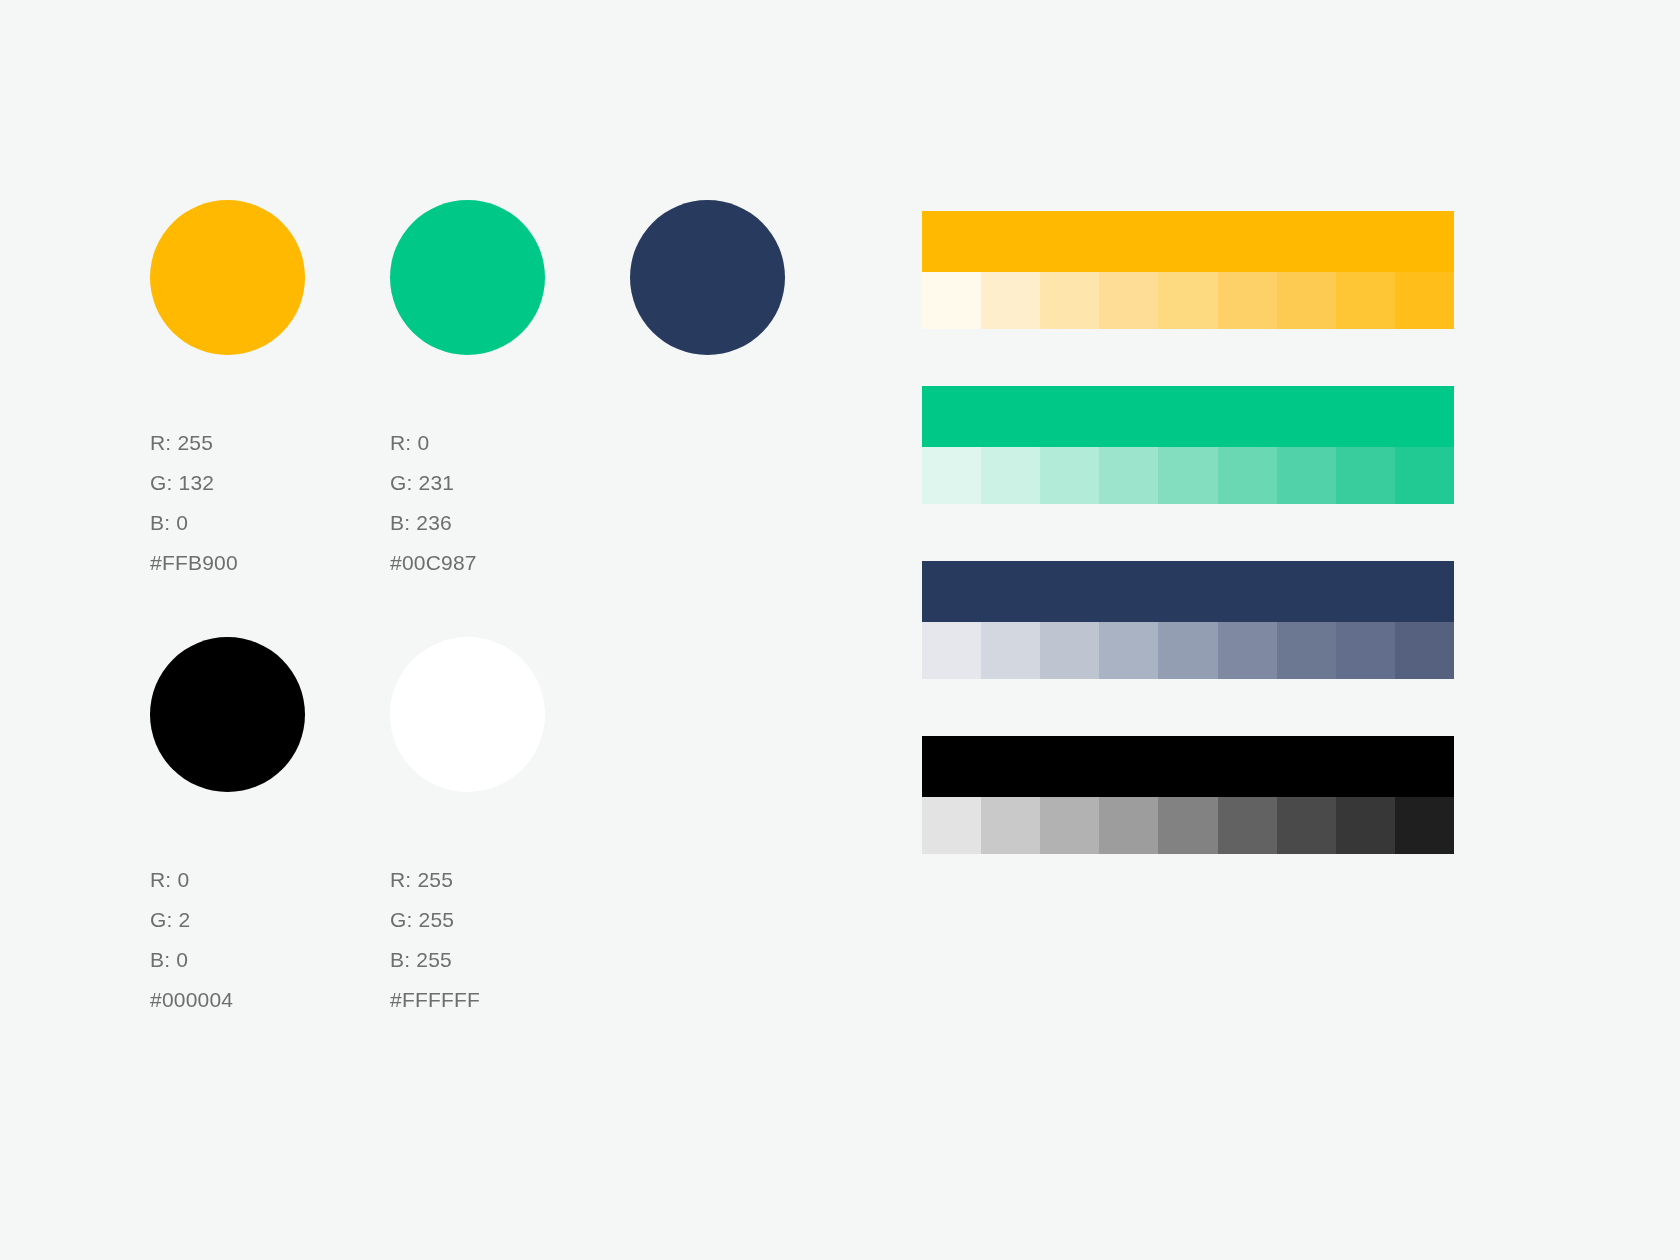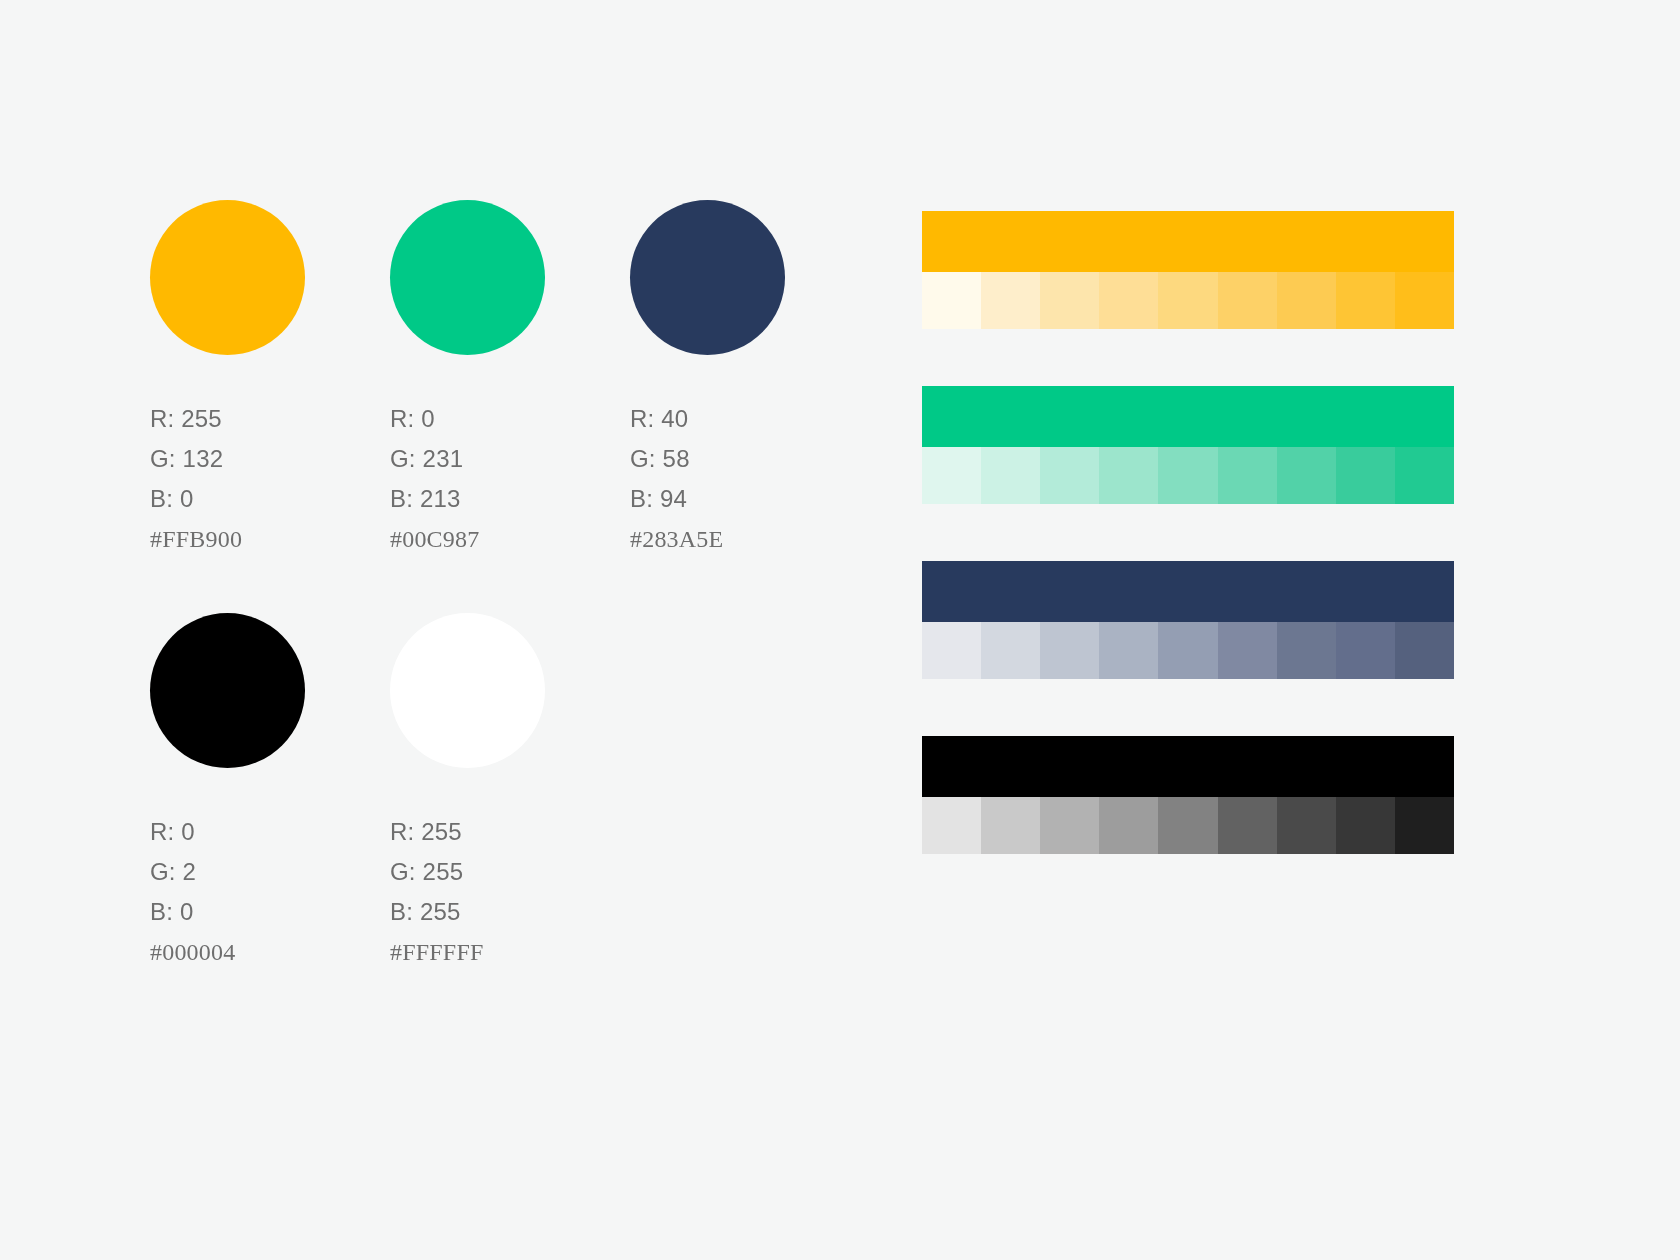--- a/index.html
+++ b/index.html
@@ -43,36 +43,35 @@
   }
 
   .swatch-disc {
     width: 155px;
     height: 155px;
     border-radius: 50%;
     display: block;
   }
 
   .swatch-specs {
-    margin-top: 44px;
-    font-size: 24px;
+    margin-top: 68px;
+    font-size: 21px;
     line-height: 40px;
     color: #6e6e6e;
     letter-spacing: 0.2px;
     white-space: nowrap;
   }
 
   .spec-line {
     display: block;
   }
 
   .spec-hex {
     display: block;
     margin-top: 0px;
-    font-family: Liberation Serif, serif;
   }
 
   
   .ramp-column {
     position: absolute;
     left: 922px;
     top: 211px;
     width: 532px;
   }
 
@@ -116,33 +115,27 @@
           <span class="spec-line">B: 0</span>
           <span class="spec-hex">#FFB900</span>
         </div>
       </div>
 
       <div class="swatch-cell">
         <span class="swatch-disc" style="background:#00C987"></span>
         <div class="swatch-specs">
           <span class="spec-line">R: 0</span>
           <span class="spec-line">G: 231</span>
-          <span class="spec-line">B: 213</span>
+          <span class="spec-line">B: 236</span>
           <span class="spec-hex">#00C987</span>
         </div>
       </div>
 
       <div class="swatch-cell">
         <span class="swatch-disc" style="background:#283A5E"></span>
-        <div class="swatch-specs">
-          <span class="spec-line">R: 40</span>
-          <span class="spec-line">G: 58</span>
-          <span class="spec-line">B: 94</span>
-          <span class="spec-hex">#283A5E</span>
-        </div>
       </div>
 
     </div>
 
     <div class="swatch-row">
 
       <div class="swatch-cell">
         <span class="swatch-disc" style="background:#000000"></span>
         <div class="swatch-specs">
           <span class="spec-line">R: 0</span>

